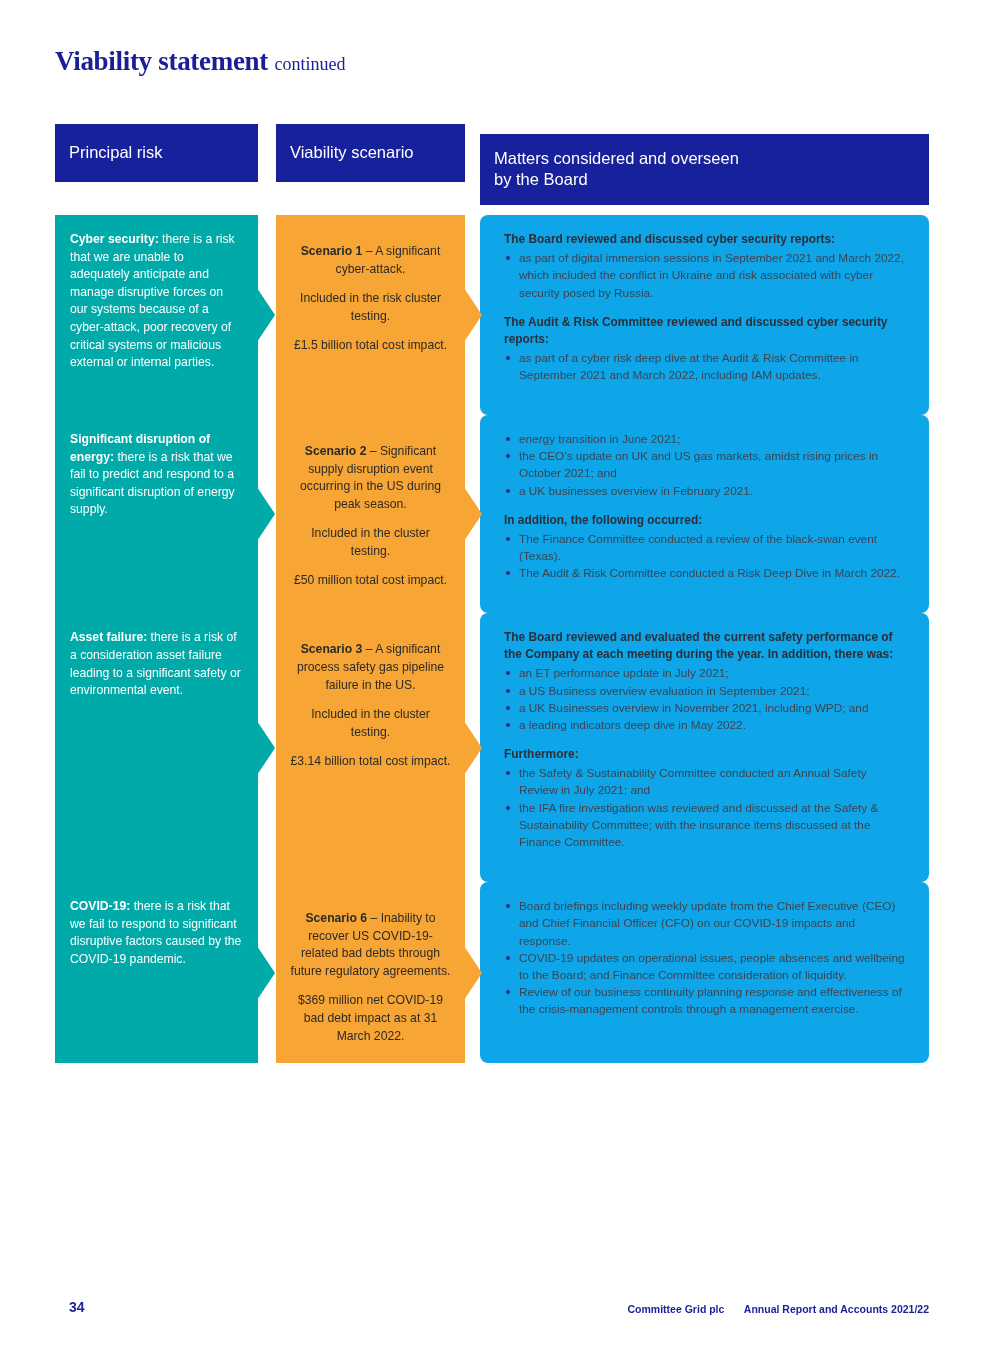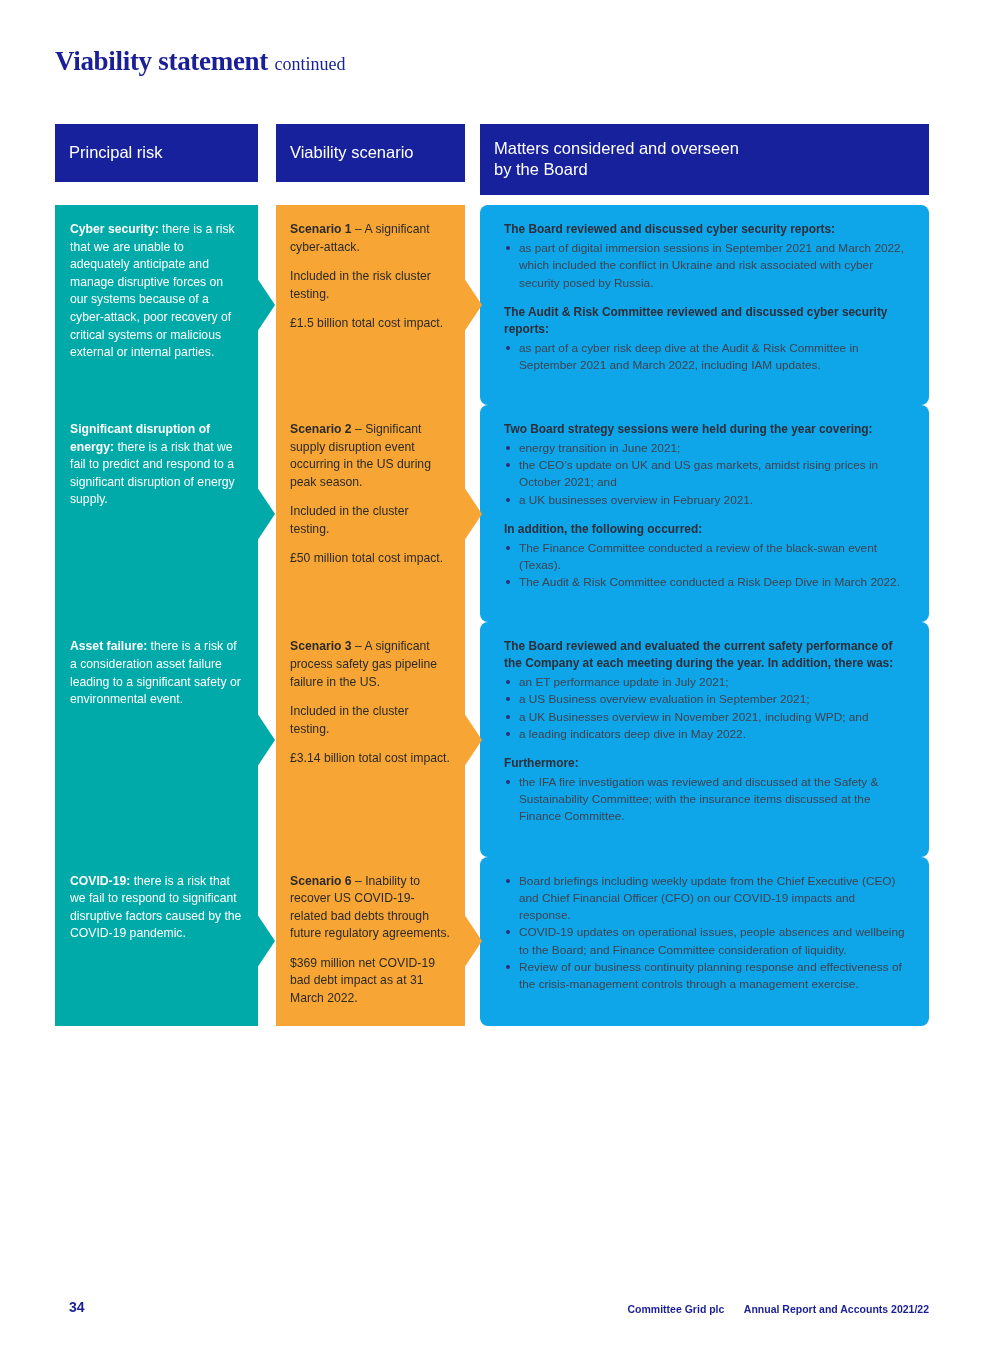--- a/index.html
+++ b/index.html
@@ -63,39 +63,40 @@
     background: #17219b;
     color: #ffffff;
     font-size: 16.5px;
     font-weight: normal;
     line-height: 1.28;
     padding: 15px 14px;
     min-height: 58px;
     display: flex;
     align-items: center;
   }
-  .head.tall { min-height: 58px; align-items: center; padding-top: 14px; }
+  .head.tall { min-height: 58px; align-items: center; padding-top: 14px; margin-top: 10px; }
   .head-row { margin-bottom: 10px; }
 
   
   .panel-teal {
     background: #00aaa8;
     color: #ffffff;
     padding: 16px 15px 18px 15px;
     font-size: 12.2px;
     line-height: 1.44;
     height: 100%;
   }
   .panel-orange {
     background: #f7a635;
     color: #2d2a26;
-    padding: 16px 14px 18px 14px;
+    padding: 28px 14px 18px 14px;
     font-size: 12.2px;
     line-height: 1.44;
     height: 100%;
+    text-align: center;
   }
   .panel-grey {
     background: #0ea5e9;
     color: #3d4451;
     padding: 16px 22px 31px 24px;
     font-size: 11.8px;
     line-height: 1.46;
     height: 100%;
     border-radius: 8px;
   }
@@ -249,21 +250,20 @@
             </div>
             <span class="arrow">
               <svg width="18" height="54" viewBox="0 0 18 54">
                 <path d="M0 0 L18 27 L0 54 Z" fill="#f7a635"></path>
               </svg>
             </span>
           </div>
           <div class="gap2"></div>
           <div class="col3">
             <div class="panel-grey">
-              <div class="hd">Two Board strategy sessions were held during the year covering:</div>
               <ul class="bul">
                 <li>energy transition in June 2021;</li>
                 <li>the CEO’s update on UK and US gas markets, amidst rising prices in October 2021; and</li>
                 <li>a UK businesses overview in February 2021.</li>
               </ul>
               <div class="hd spaced">In addition, the following occurred:</div>
               <ul class="bul">
                 <li>The Finance Committee conducted a review of the black-swan event (Texas).</li>
                 <li>The Audit &amp; Risk Committee conducted a Risk Deep Dive in March 2022.</li>
               </ul>
@@ -297,20 +297,21 @@
             <div class="panel-grey">
               <div class="hd">The Board reviewed and evaluated the current safety performance of the Company at each meeting during the year. In addition, there was:</div>
               <ul class="bul">
                 <li>an ET performance update in July 2021;</li>
                 <li>a US Business overview evaluation in September 2021;</li>
                 <li>a UK Businesses overview in November 2021, including WPD; and</li>
                 <li>a leading indicators deep dive in May 2022.</li>
               </ul>
               <div class="hd spaced">Furthermore:</div>
               <ul class="bul">
+                <li>the Safety &amp; Sustainability Committee conducted an Annual Safety Review in July 2021; and</li>
                 <li>the IFA fire investigation was reviewed and discussed at the Safety &amp; Sustainability Committee; with the insurance items discussed at the Finance Committee.</li>
               </ul>
             </div>
           </div>
         </div>
         <div class="row">
           <div class="col1">
             <div class="panel-teal"><b>COVID-19:</b><span> there is a risk that we fail to respond to significant disruptive factors caused by the COVID-19 pandemic.</span></div>
             <span class="arrow">
               <svg width="18" height="54" viewBox="0 0 18 54">

